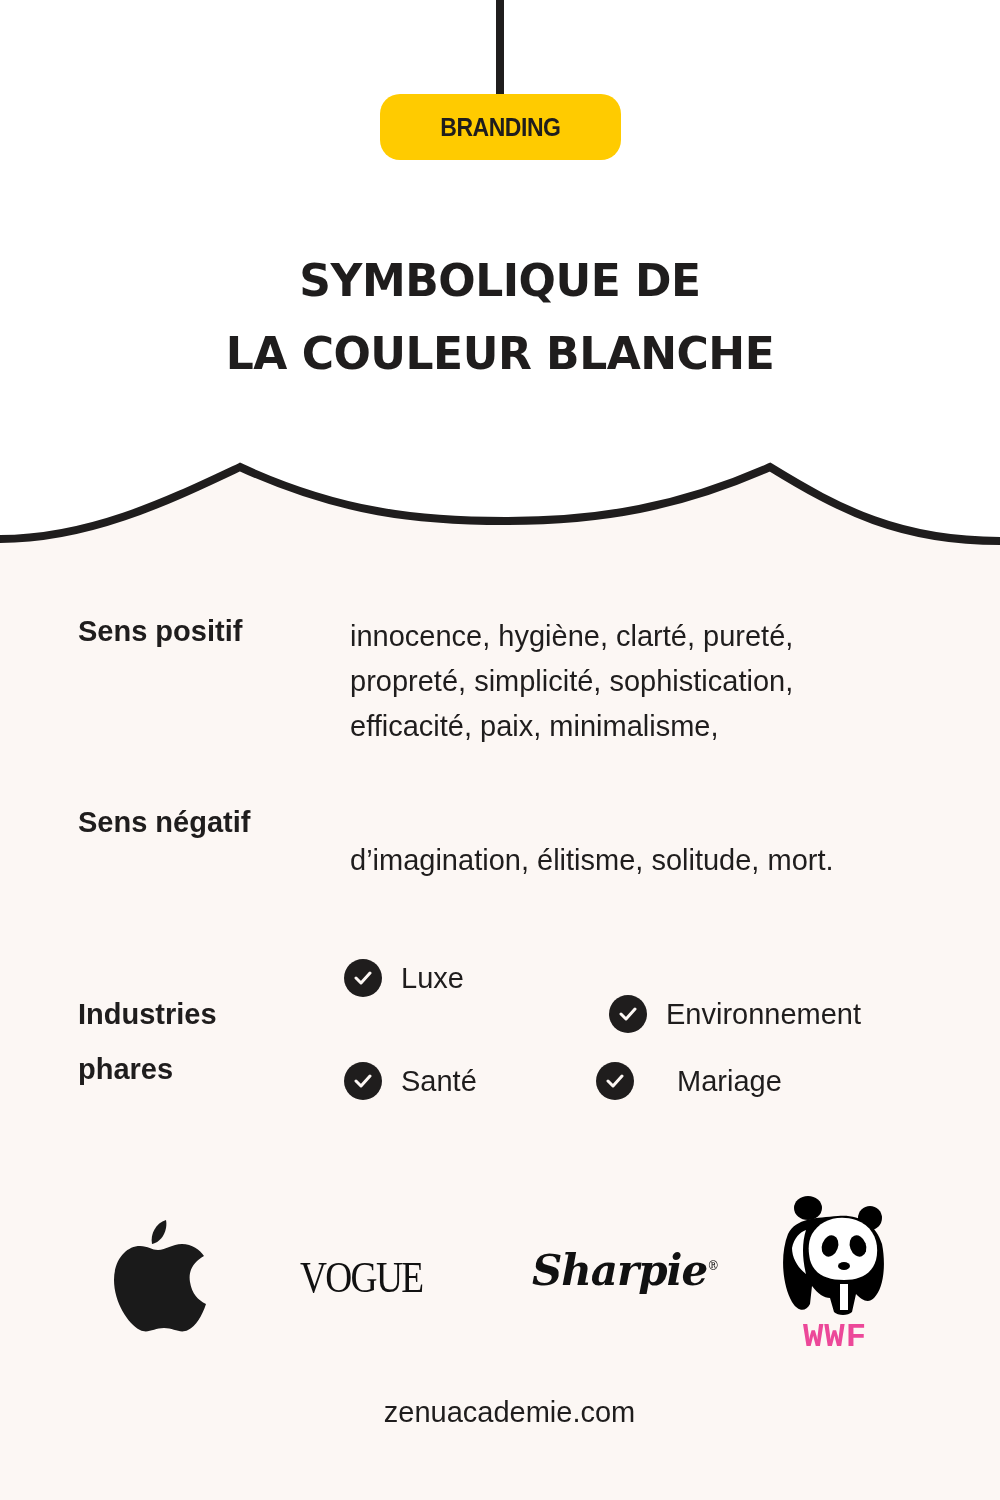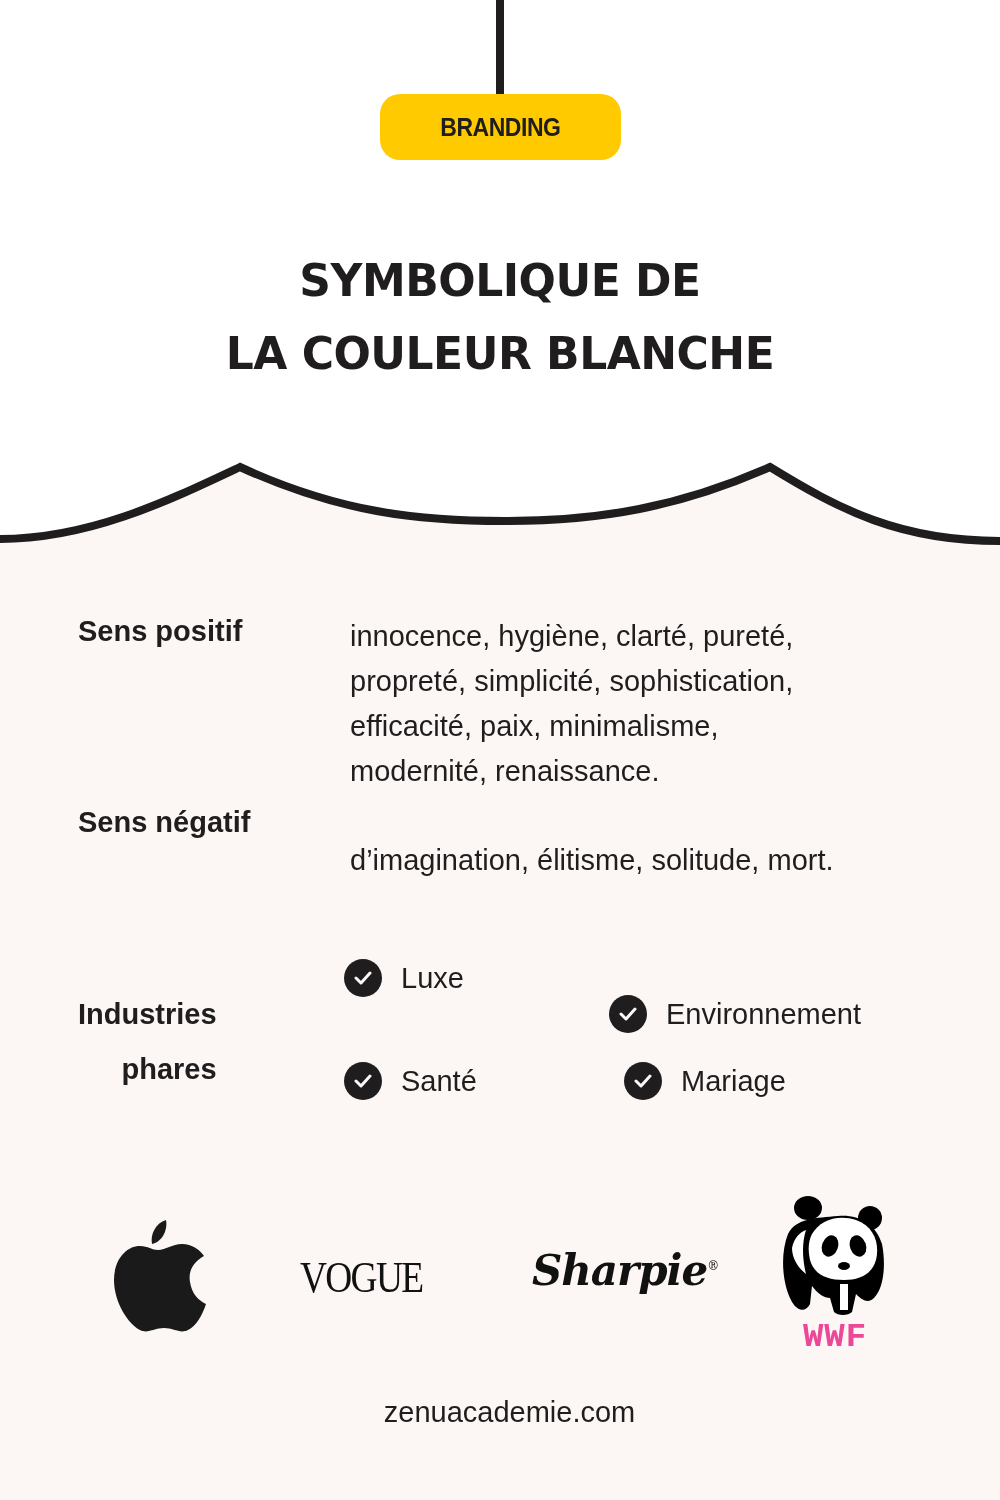--- a/index.html
+++ b/index.html
@@ -52,29 +52,28 @@
 <svg class="wave" viewBox="0 0 1000 110" preserveAspectRatio="none">
   <path d="M0,86 C90,86 170,45 240,12 C340,60 420,67 505,67 C600,67 680,52 770,12 C840,55 900,88 1000,88 L1000,110 L0,110 Z" fill="#fcf7f4"></path>
   <path d="M0,84 C90,84 170,45 240,12 C340,58 420,66 505,66 C600,66 680,52 770,12 C840,55 900,86 1000,86" fill="none" stroke="#1f1d1d" stroke-width="8"></path>
 </svg>
 
 <div class="row-label" style="top:615px;">Sens positif</div>
 <div class="row-text" style="top:614px;">
   <div>innocence, hygiène, clarté, pureté,</div>
   <div>propreté, simplicité, sophistication,</div>
   <div>efficacité, paix, minimalisme,</div>
-  <div>modernité, renaissance.</div>
 </div>
 
 <div class="row-label" style="top:806px;">Sens négatif</div>
 <div class="row-text" style="top:838px;">
   <div>d’imagination, élitisme, solitude, mort.</div>
 </div>
 
-<div class="row-label" style="top:987px; line-height:55px;text-align:right;">
+<div class="row-label" style="top:987px; line-height:55px;">
   <div>Industries</div>
   <div>phares</div>
 </div>
 
 <div class="ind-item" style="left:344px; top:959px;">
   <div class="check">
     <svg width="18" height="14" viewBox="0 0 18 14">
         <path d="M2,7 L7,12 L16,2" fill="none" stroke="#fcf7f4" stroke-width="3" stroke-linecap="round" stroke-linejoin="round"></path>
       </svg>
   </div>
@@ -89,21 +88,21 @@
   <span class="lbl">Environnement</span>
 </div>
 <div class="ind-item" style="left:344px; top:1062px;">
   <div class="check">
     <svg width="18" height="14" viewBox="0 0 18 14">
         <path d="M2,7 L7,12 L16,2" fill="none" stroke="#fcf7f4" stroke-width="3" stroke-linecap="round" stroke-linejoin="round"></path>
       </svg>
   </div>
   <span class="lbl">Santé</span>
 </div>
-<div class="ind-item" style="left:624px; top:1062px;">
+<div class="ind-item" style="left:596px; top:1062px;gap:24px;">
   <div class="check">
     <svg width="18" height="14" viewBox="0 0 18 14">
         <path d="M2,7 L7,12 L16,2" fill="none" stroke="#fcf7f4" stroke-width="3" stroke-linecap="round" stroke-linejoin="round"></path>
       </svg>
   </div>
   <span class="lbl">Mariage</span>
 </div>
 
 <svg class="logo" style="left:112px; top:1218px;" width="96" height="116" viewBox="0 0 96 116">
   <path d="M54,2 C56,12 50,24 40,26 C38,16 44,5 54,2 Z" fill="#1a1a1a"></path>

